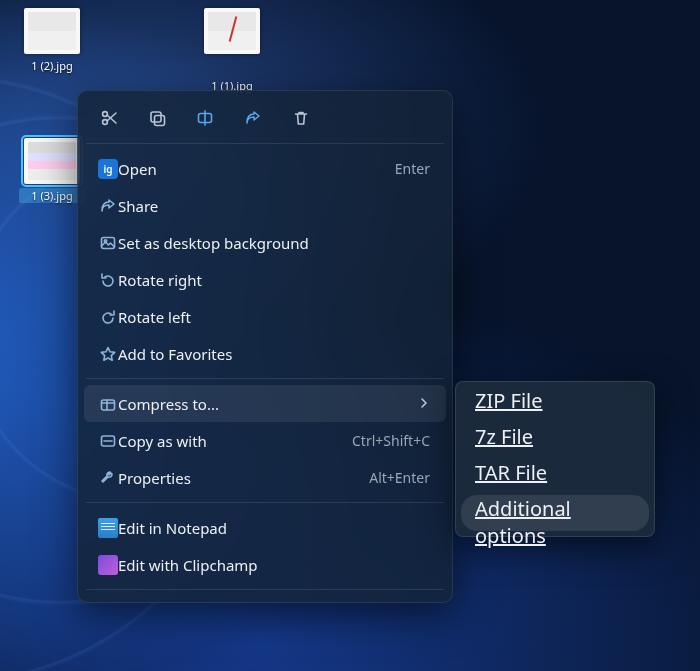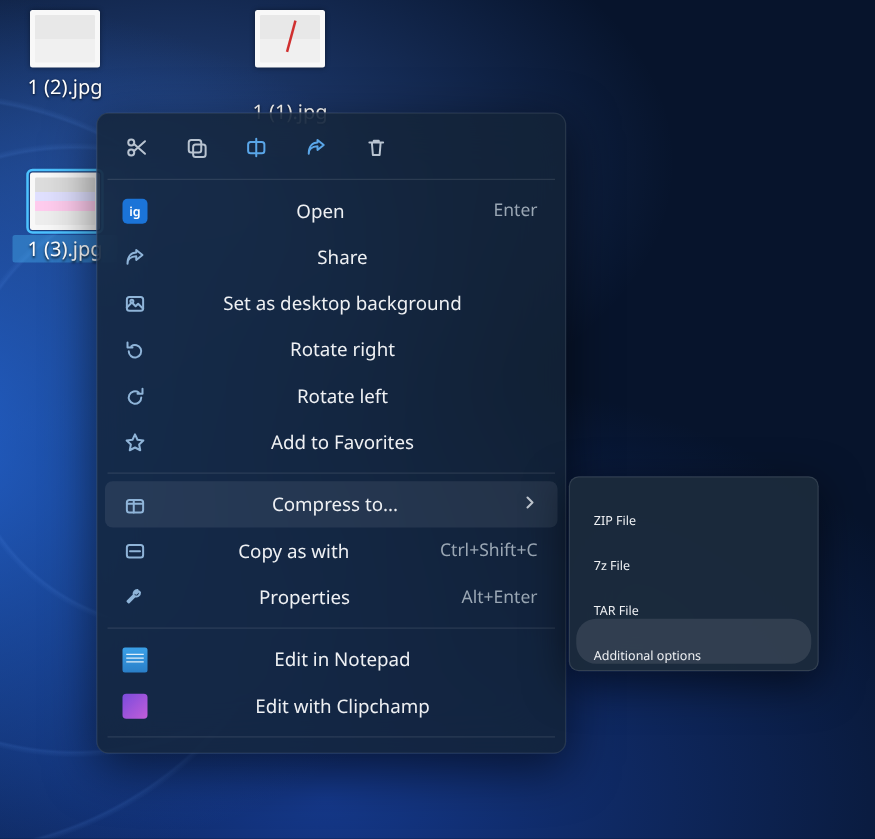--- a/index.html
+++ b/index.html
@@ -24,21 +24,21 @@
       radial-gradient(circle 460px at  60px 360px, transparent 240px, rgba(100,160,255,.12) 242px, transparent 246px),
       radial-gradient(circle 340px at 140px 330px, transparent 170px, rgba(100,160,255,.12) 172px, transparent 176px);
     pointer-events:none;
   }
 
   .icon-wrap { position:absolute; width:72px; display:flex; flex-direction:column; align-items:center; gap:4px; }
   .thumb { width:56px; height:46px; border-radius:2px; background:#f8f8f8; position:relative; box-shadow:0 0 4px rgba(0,0,0,.4); overflow:hidden; }
   .thumb::before { content:""; position:absolute; inset:4px; background:linear-gradient(#e8e8e8 50%, #f0f0f0 0); border-radius:1px; }
   .thumb.svar::after { content:""; position:absolute; left:50%; top:8px; width:2px; height:26px; background:#d03030; transform:rotate(15deg); }
   .thumb.colored::before { background:linear-gradient(#ddd 30%, #e0e0ff 0 50%, #fce 0 70%, #eee 0); }
-  .icon-wrap .label { font-size:16px; color:#fff; text-shadow:0 1px 2px rgba(0,0,0,.8); text-align:center; white-space:nowrap; }
+  .icon-wrap .label { font-size:11px; color:#fff; text-shadow:0 1px 2px rgba(0,0,0,.8); text-align:center; white-space:nowrap; }
   .icon-wrap.sel .thumb { outline:2px solid #4cc2ff; outline-offset:1px; }
   .icon-wrap.sel .label { background:rgba(76,194,255,.35); border-radius:2px; padding:0 12px; }
 
   .ctx-menu {
     position:absolute;
     left:77px; top:90px;
     width:376px;
     background:rgba(20,35,55,.82);
     backdrop-filter: blur(20px);
     border:1px solid rgba(255,255,255,.09);
@@ -46,21 +46,21 @@
     box-shadow:0 12px 40px rgba(0,0,0,.55);
     padding:6px 0 6px 0;
     color:#eef0f3;
   }
   .toolbar { display:flex; gap:26px; padding:10px 20px 8px; }
   .toolbar .tbtn { width:22px; height:22px; display:flex; align-items:center; justify-content:center; color:#b9c4d1; border-radius:4px; }
   .toolbar .tbtn.accent { color:#5aa6e8; }
 
   .sep { height:1px; background:rgba(255,255,255,.10); margin:6px 8px; }
 
-  .mi { display:flex; align-items:center; height:37px; padding:0 16px 0 14px; border-radius:6px; margin:0 6px;text-align:center; }
+  .mi { display:flex; align-items:center; height:37px; padding:0 16px 0 14px; border-radius:6px; margin:0 6px; }
   .mi:hover, .mi.hov { background:rgba(255,255,255,.08); }
   .mi .ic { width:20px; height:20px; display:flex; align-items:center; justify-content:center; color:#8fb4d8; }
   .mi .ic.image-app { background:#1b74d8; color:#fff; border-radius:4px; font-size:10px; font-weight:600; line-height:1; }
   .mi .ic.image-app::after { content:"ig"; position:relative; top:0; }
   .mi .ic.clip { background:linear-gradient(135deg,#7a4bdc,#c25ed8); border-radius:3px; }
   .mi .ic.note { background:linear-gradient(#3aa0e8,#2a7fc8); border-radius:2px; position:relative; }
   .mi .ic.note::before { content:""; position:absolute; left:3px; right:3px; top:5px; height:1px; background:#fff; box-shadow:0 3px 0 #fff, 0 6px 0 #fff; opacity:.85; }
   .mi .lbl { flex:1; font-size:15px; }
   .mi .hint { font-size:14px; color:#9aa7b4; }
   .mi .chev { color:#c0c8d0; }
@@ -70,21 +70,21 @@
     left:455px; top:381px;
     width:200px;
     background:rgba(28,42,60,.94);
     backdrop-filter: blur(20px);
     border:1px solid rgba(255,255,255,.11);
     border-radius:8px;
     box-shadow:0 10px 34px rgba(0,0,0,.55);
     padding:5px;
     color:#eef0f3;
   }
-  .submenu .si { height:36px; display:flex; align-items:flex-end; padding:0 14px; border-radius:4px; font-size:10px; }
+  .submenu .si { height:36px; display:flex; align-items:flex-start; padding:0 14px; border-radius:4px; font-size:20px;text-decoration:underline; }
   .submenu .si:hover, .submenu .si.hov { background:rgba(255,255,255,.10);border-radius:16px; }
 
   svg { width:18px; height:18px; stroke:currentColor; fill:none; stroke-width:1.6; stroke-linecap:round; stroke-linejoin:round; }
 </style>
 </head>
 <body>
 
 <div class="icon-wrap" style="left:16px; top:8px;">
   <div class="thumb"></div>
   <div class="label">1 (2).jpg</div>

